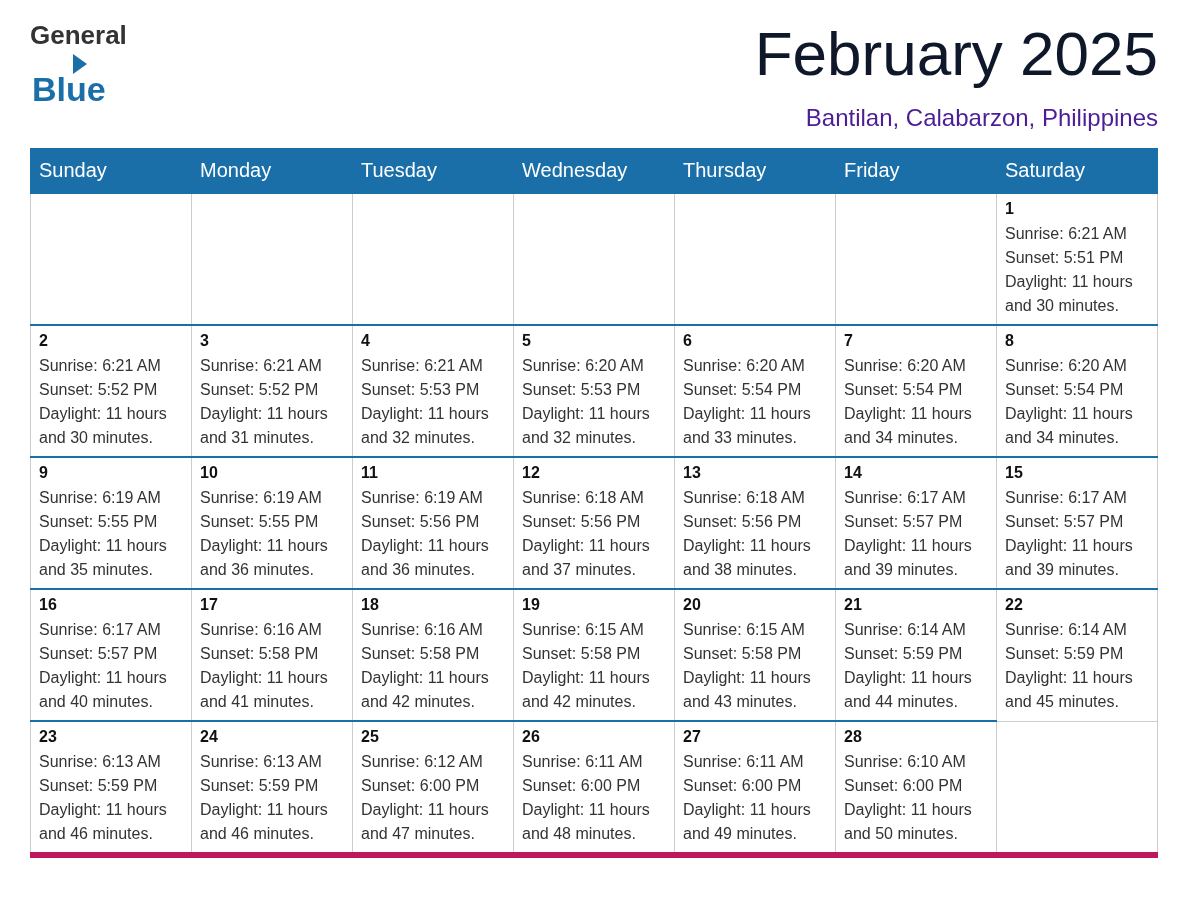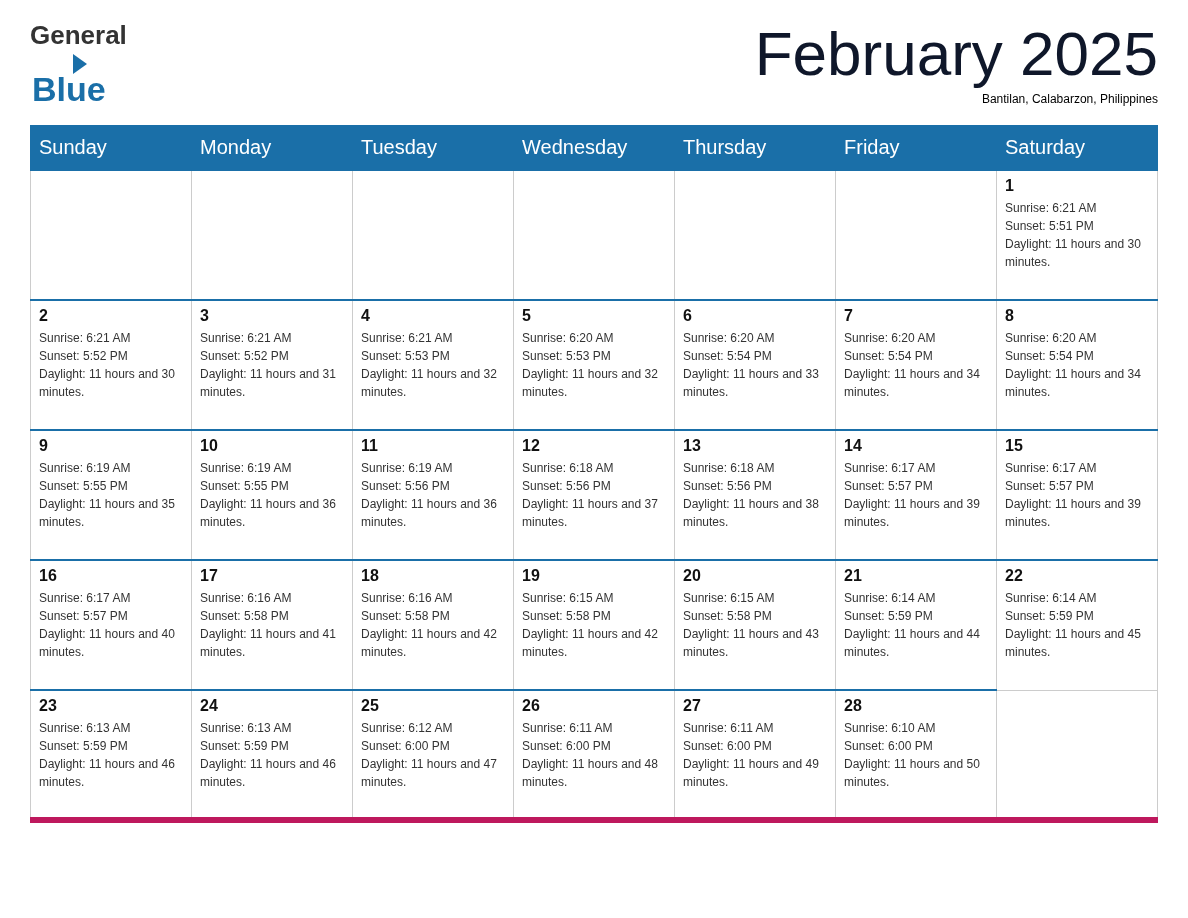--- a/index.html
+++ b/index.html
@@ -50,24 +50,24 @@
     .title-section {
       text-align: right;
     }
     .title-section h1 {
       font-size: 62px;
       font-weight: normal;
       color: #0f172a;
       line-height: 1.1;
     }
     .title-section h2 {
-      font-size: 12px;
+      font-size: 24px;
       font-weight: normal;
-      color: #000000;
-      margin-top: 4px;
+      color: #4c1d95;
+      margin-top: 16px;
     }
     .calendar {
       width: 100%;
       border-collapse: collapse;
       border: 1px solid #aaa;
     }
     .calendar th {
       background-color: #1a6fa8;
       color: #fff;
       padding: 10px 8px;
@@ -88,21 +88,21 @@
     .calendar td.empty {
       border-top: 1px solid #ccc;
     }
     .day-number {
       font-size: 16px;
       font-weight: bold;
       color: #111;
       margin-bottom: 4px;
     }
     .day-info {
-      font-size: 12px;
+      font-size: 16px;
       color: #333;
       line-height: 1.5;
     }
     .last-row td {
       border-bottom: 6px solid #be185d;
     }
   </style>
 </head>
 <body>
 

